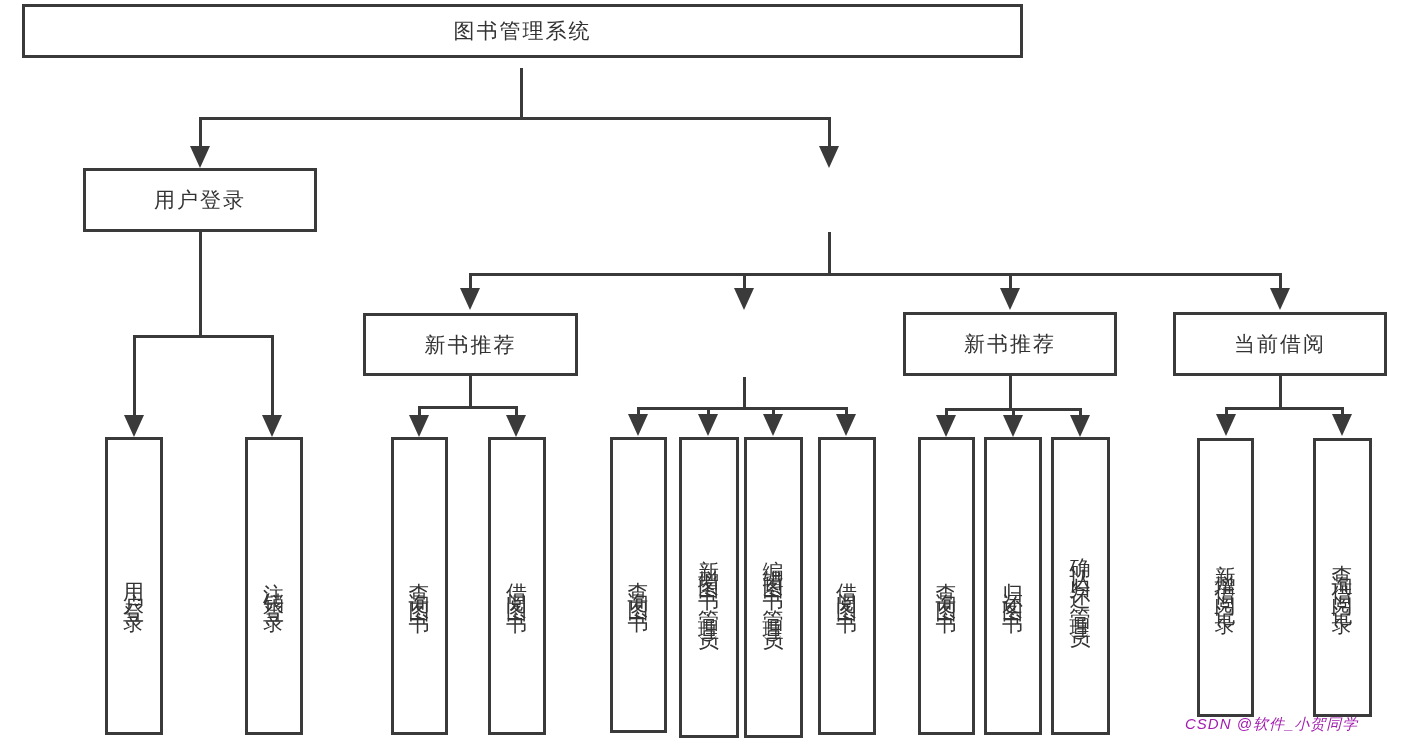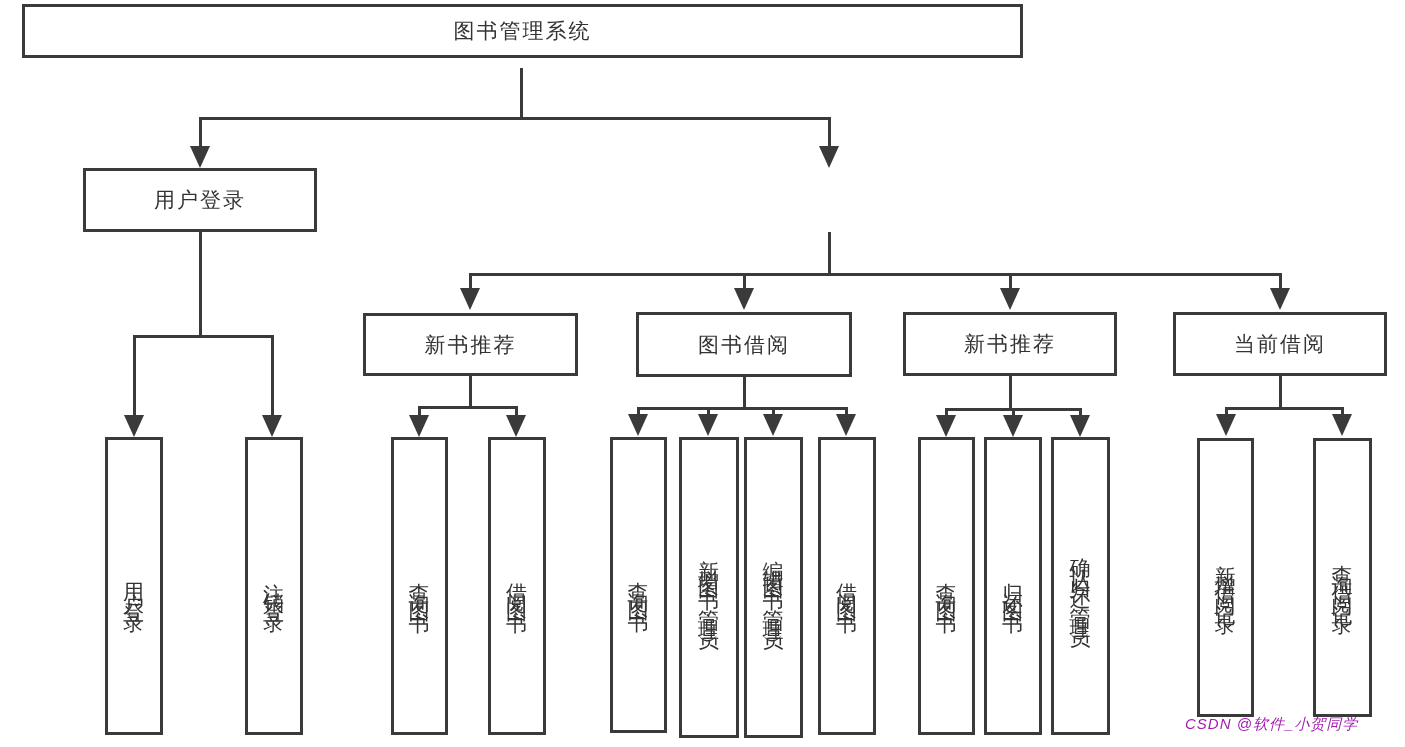--- a/index.html
+++ b/index.html
@@ -36,23 +36,20 @@
   <div class="box h" style="left:22px;top:4px;width:1001px;height:54px">
     <span class="lbl">图书管理系统</span>
   </div>
 
   <div class="box h" style="left:83px;top:168px;width:234px;height:64px">
     <span class="lbl">用户登录</span>
   </div>
 
   <div class="box h" style="left:363px;top:313px;width:215px;height:63px">
     <span class="lbl">新书推荐</span>
-  </div>
-  <div class="box h" style="left:636px;top:312px;width:216px;height:65px">
-    <span class="lbl">图书借阅</span>
   </div>
   <div class="box h" style="left:903px;top:312px;width:214px;height:64px">
     <span class="lbl">新书推荐</span>
   </div>
   <div class="box h" style="left:1173px;top:312px;width:214px;height:64px">
     <span class="lbl">当前借阅</span>
   </div>
 
   <div class="box v" style="left:105px;top:437px;width:58px;height:298px">
     <span class="lbl">用户登录</span>

